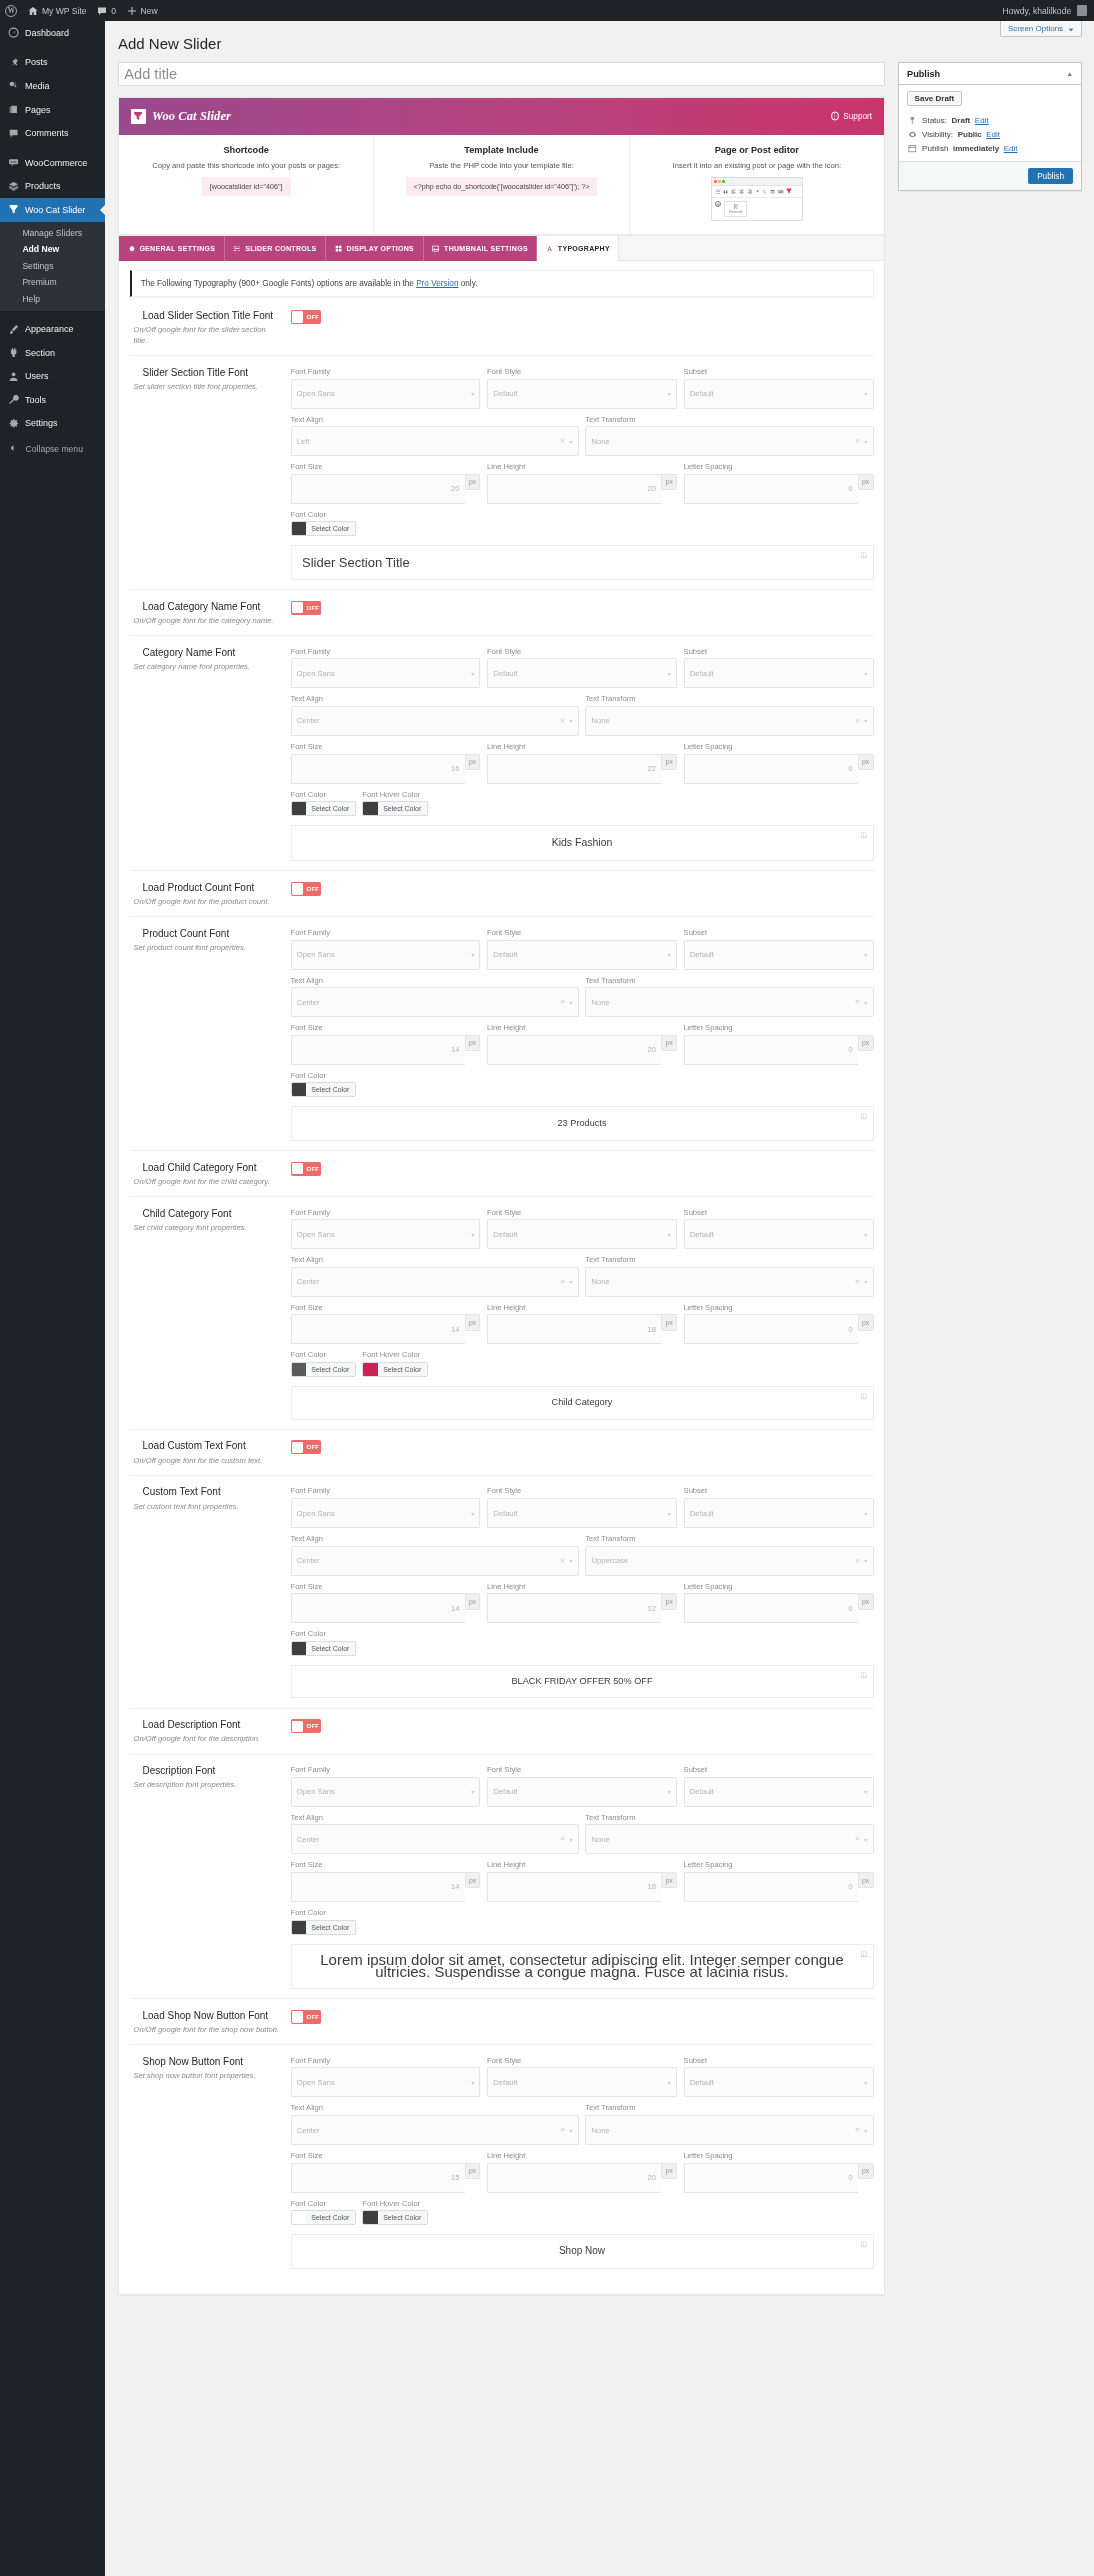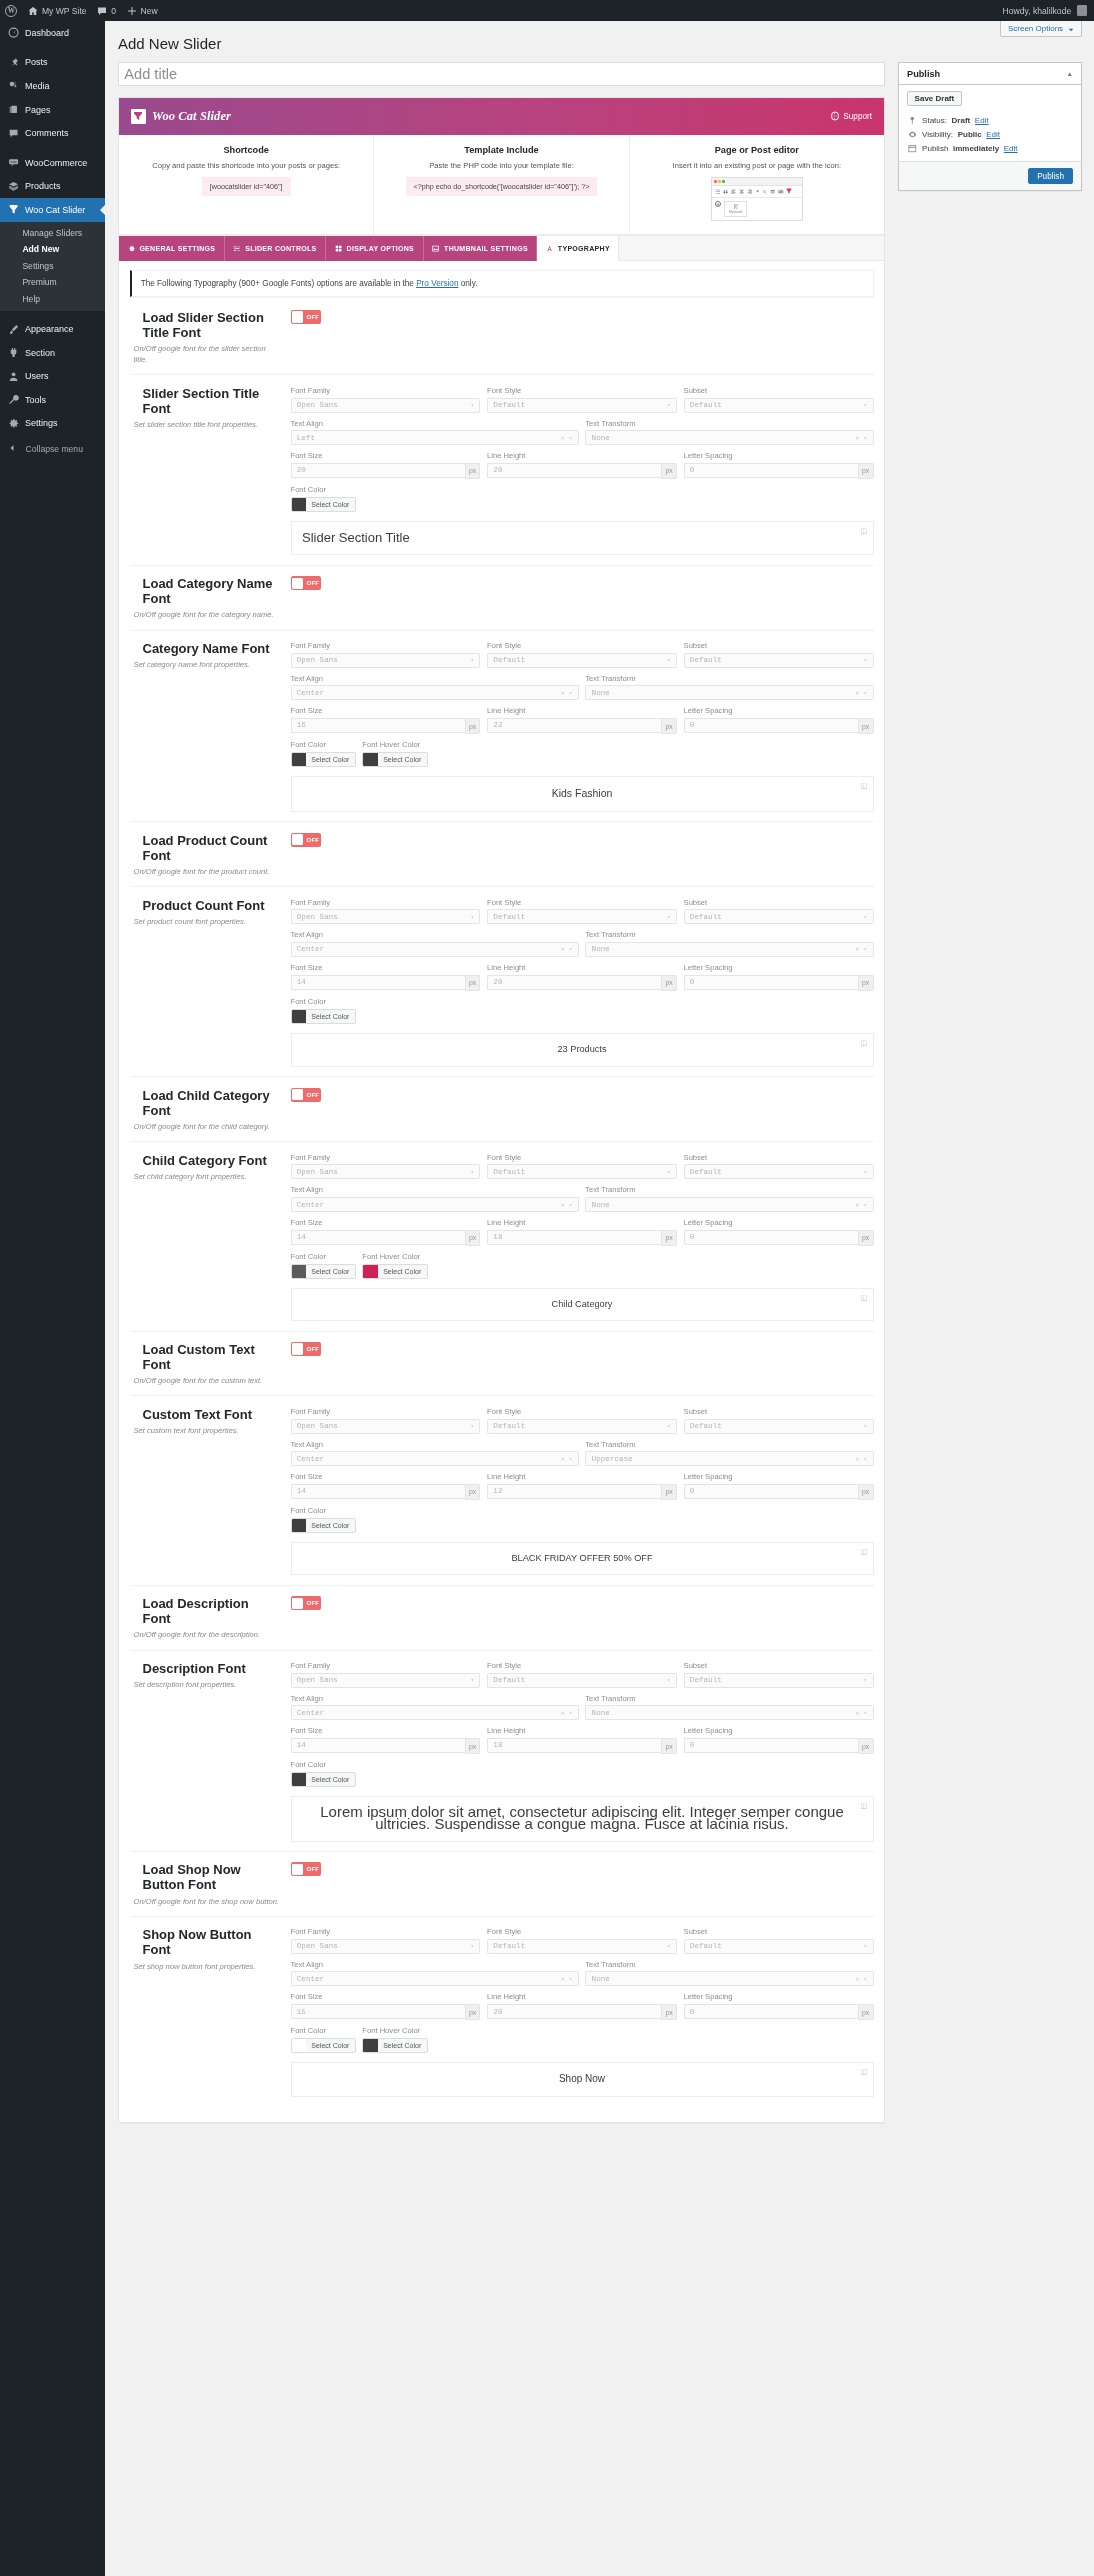--- a/index.html
+++ b/index.html
@@ -126,41 +126,42 @@
   .notice-pro {
     background:#fff; border-left:2.6px solid #1d2327; padding:8px 9.2px; font-size:8.2px; color:#3c434a;
     box-shadow: 0 0.7px 0.7px rgba(0,0,0,.04); margin-bottom:2.6px; border-top:0.7px solid #f0f0f0;border-right:0.7px solid #f0f0f0;border-bottom:0.7px solid #f0f0f0;
   }
   .notice-pro a { color:#2271b1; }
 
   
   .setting-row { display:flex; padding: 10.5px 0 9.2px 0; border-bottom:0.7px solid #f0f0f0; }
   .setting-row:last-child { border-bottom:none; }
   .sr-label { flex:0 0 161px; padding-right:10.5px; padding-left:4px;}
-  .sr-label .t { font-size:13px; font-weight:700; color:#23282d; display:block; margin-bottom:3.3px;padding-left:9px;}
+  .sr-label .t { font-size:10px; font-weight:400; color:#23282d; display:block; margin-bottom:3.3px;padding-left:9px;}
   .sr-label .d { font-size:7.6px; color:#8a8a8a; font-style:italic; line-height:1.45; display:block;}
   .sr-field { flex:1 1 auto; min-width:0; }
 
   
   .toggle {
     width:30px; height:14px; background:#ef6b6b; border-radius:2px;
     display:inline-flex; align-items:center; padding:1.3px; position:relative; cursor:pointer;
   }
   .toggle .knob { width:12.5px;height:11.2px;background:#fff;border-radius:1.3px; }
   .toggle .txt { color:#fff; font-size:6px; font-weight:700; margin-left:3.3px; letter-spacing:0.2px;}
 
   
   .f-grid { display:flex; gap:6.6px; margin-bottom:6px; }
   .f-col { flex:1; min-width:0; }
   .f-col.w2 { flex:2.03; }
   .f-lbl { display:block; font-size:7.6px; color:#8d8d8d; margin-bottom:2.6px; }
   .f-sel, .f-inp {
-    width:100%; height:15px; border:0.7px solid #e4e4e4; background:#fbfbfb; border-radius:1.3px;
+    width:100%; height:30px; border:0.7px solid #e4e4e4; background:#fbfbfb; border-radius:1.3px;
     font-size:7.6px; color:#b4b4b4; padding:0 5.3px; display:flex; align-items:center; position:relative;
-    font-family:Liberation Mono, monospace;
+    font-family:Liberation Sans, sans-serif;
+    justify-content:flex-end;
   }
   .f-sel .caret { margin-left:auto; color:#cfcfcf; font-size:6px; }
   .f-sel .clearx { margin-left:auto; color:#cfcfcf; font-size:6.6px; padding-right:4px;}
   .f-sel.with-clear .caret { margin-left:0; }
   .f-unit-wrap { display:flex; }
   .f-unit-wrap .f-inp { border-radius:1.3px 0 0 1.3px; border-right:none; }
   .unit { width:17px; height:16.4px; background:#f0f0f0; border:0.7px solid #e4e4e4; border-radius:0 1.3px 1.3px 0;
     font-size:7px; color:#999; display:flex; align-items:center; justify-content:center;}
 
   

